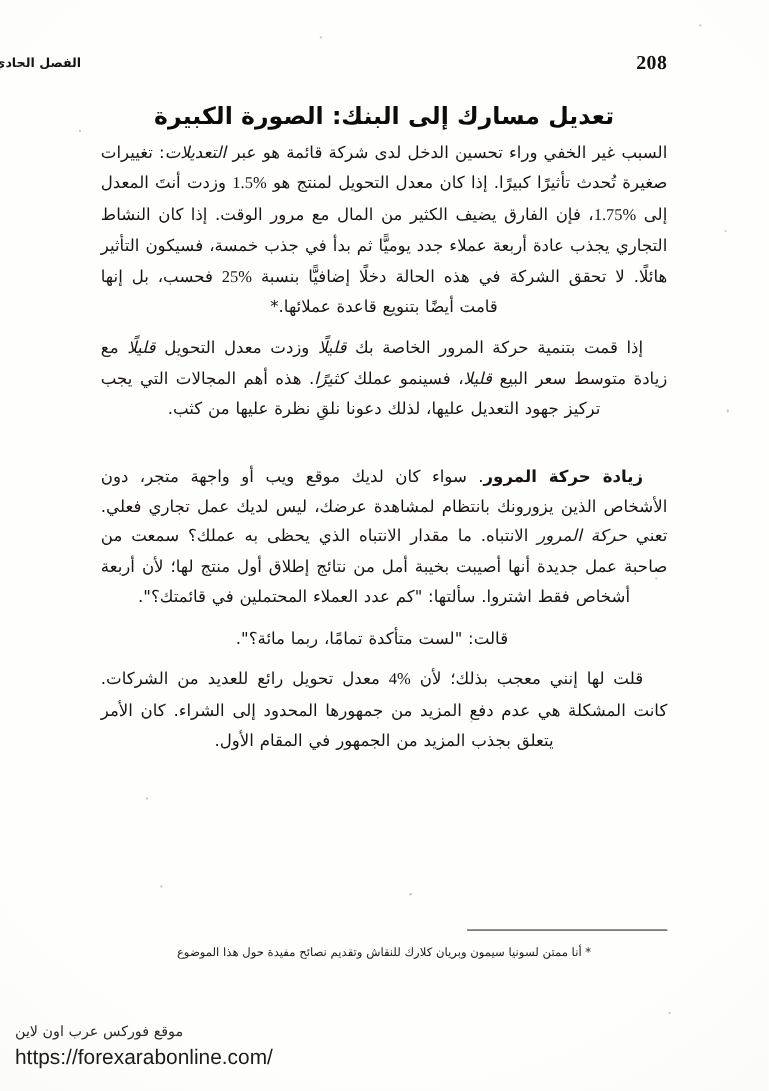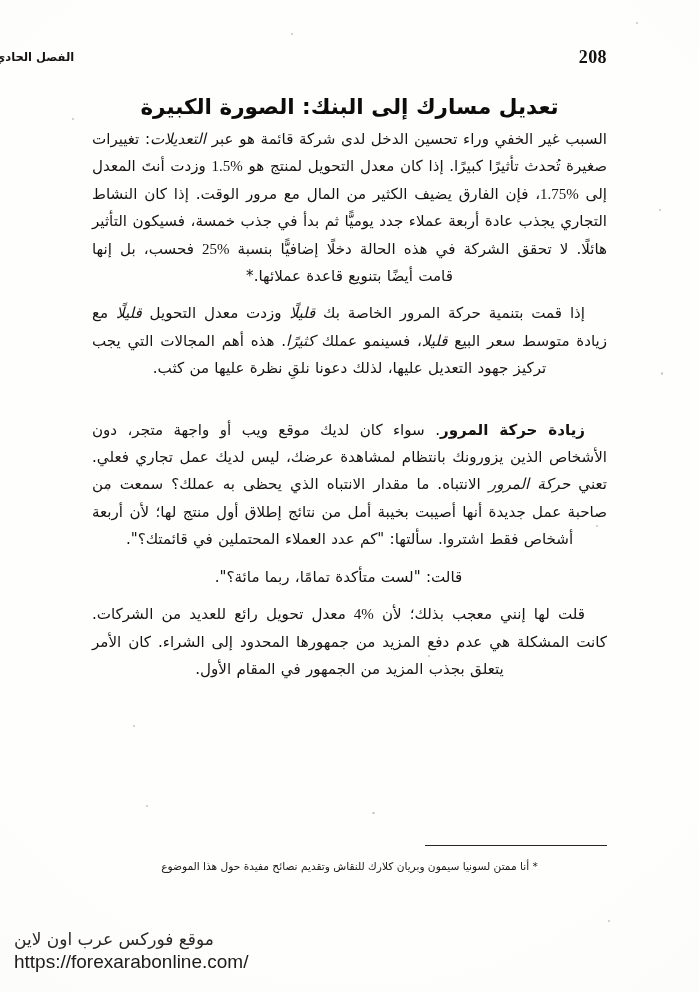--- a/index.html
+++ b/index.html
@@ -152,21 +152,21 @@
   
   .watermark {
     position: absolute;
     left: 14px;
     bottom: 18px;
     text-align: left;
     color: #2b2724;
     z-index: 45;
   }
   .watermark .wm-ar {
-    font-size: 17px;
+    font-size: 13px;
     line-height: 22px;
     direction: rtl;
     padding-right: 26px;
     white-space: nowrap;
     font-family: "DejaVu Sans", "Liberation Sans", sans-serif;
   }
   .watermark .wm-url {
     font-size: 19px;
     line-height: 24px;
     direction: ltr;

